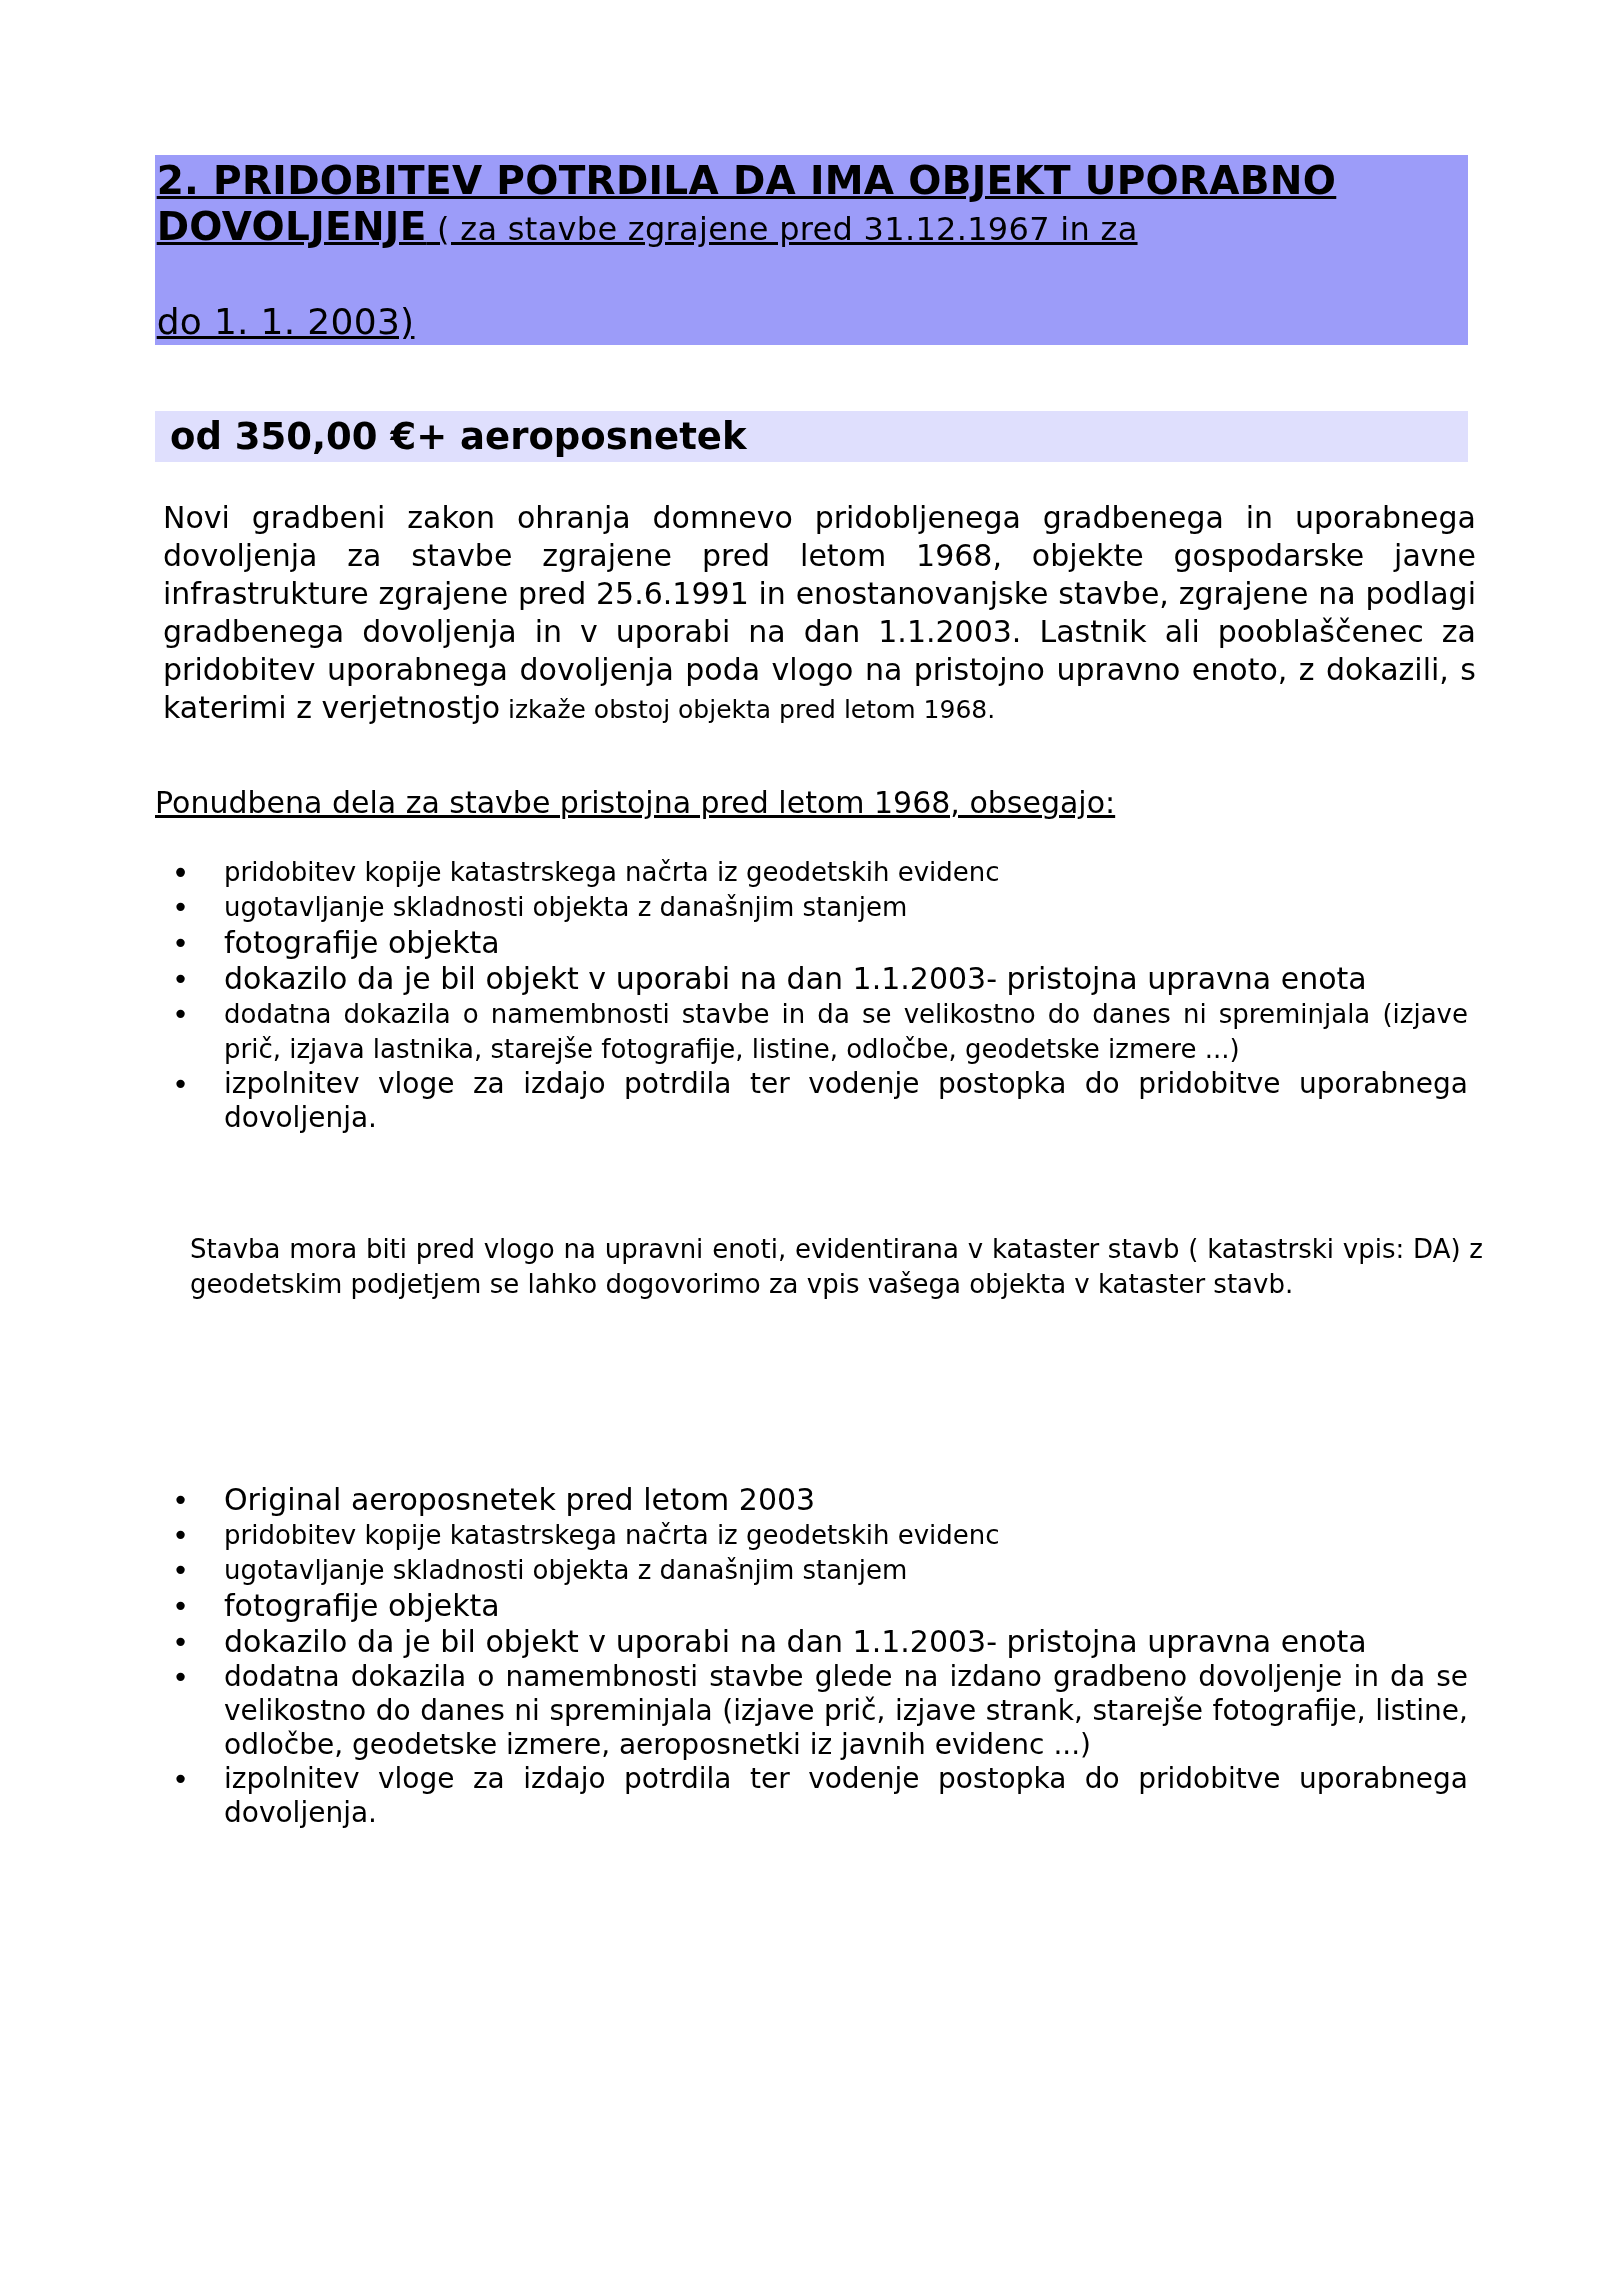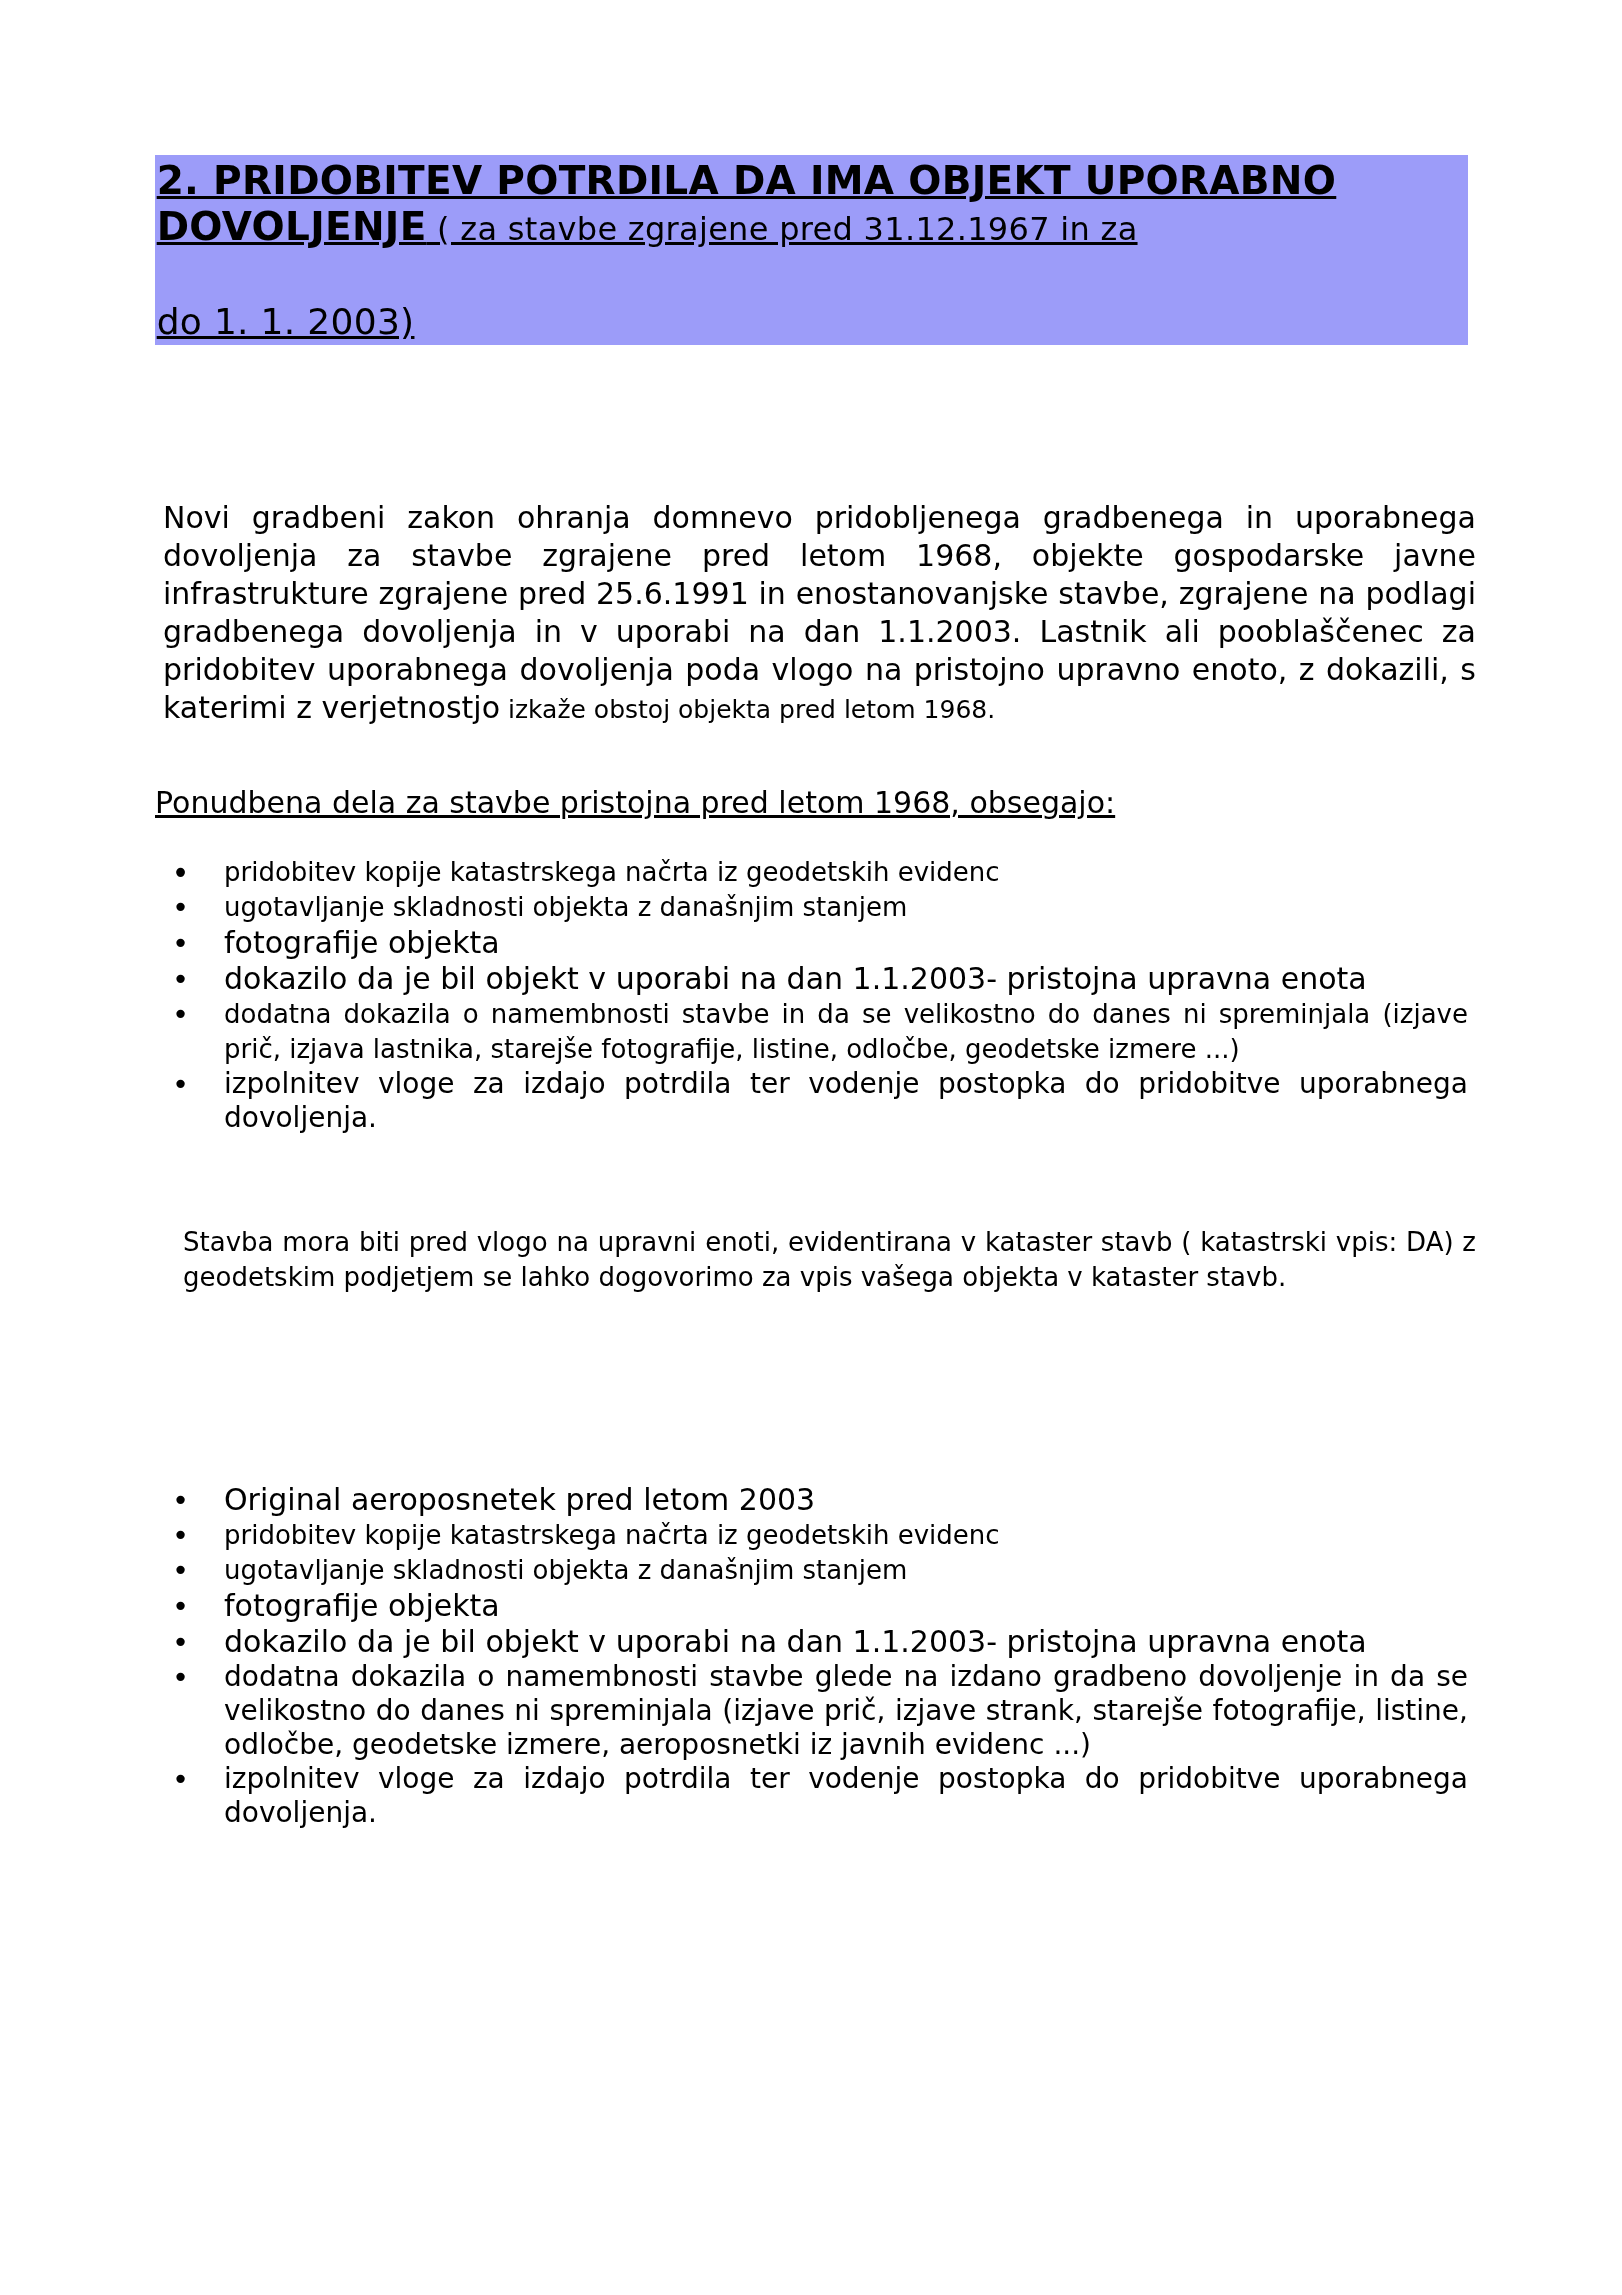--- a/index.html
+++ b/index.html
@@ -30,39 +30,42 @@
 
   ul.list { position: absolute; left: 155px; width: 1313px; margin: 0; padding: 0; list-style: none; }
   .l1 { top: 855px; }
   .l2 { top: 1482px; }
   ul.list li { position: relative; padding-left: 69px; text-align: justify; }
   ul.list li .bullet { position: absolute; left: 17px; top: 0; font-size: 29px; }
   .big { font-size: 30px; line-height: 36px; }
   .sm { font-size: 26px; line-height: 35px; }
   .md { font-size: 28px; line-height: 34px; }
 
-  .note { position: absolute; left: 175px; width: 1293px; margin: 8px;
+  .note { position: absolute; left: 175px; width: 1293px; margin: 15px;
           font-size: 26px; line-height: 35px; text-align: justify; text-align-last: left; }
   .n1 { top: 1217px; }
   .n2 { top: 1912px; }
 </style>
 </head>
 <body>
 
 <div class="page">
 
   <div class="title-box">
     <p class="title">
       <span>2. PRIDOBITEV POTRDILA DA IMA OBJEKT UPORABNO</span><br>
       <span>DOVOLJENJE</span><span class="small"> ( za stavbe zgrajene pred 31.12.1967 in za</span><br>
       <br>
       <span class="mid" style="font-weight:normal;">do 1. 1. 2003)</span>
     </p>
   </div>
 
+  <div class="price-box">
+    <p class="price">od 350,00  €+ aeroposnetek</p>
+  </div>
 
   <p class="intro"><span>Novi gradbeni zakon ohranja domnevo pridobljenega gradbenega in uporabnega dovoljenja za stavbe zgrajene pred letom 1968, objekte gospodarske javne infrastrukture zgrajene pred 25.6.1991 in enostanovanjske stavbe, zgrajene na podlagi gradbenega dovoljenja in v uporabi na dan 1.1.2003. Lastnik ali pooblaščenec za pridobitev uporabnega dovoljenja poda vlogo na pristojno upravno enoto, z dokazili, s katerimi z verjetnostjo</span><span class="smaller"> izkaže obstoj objekta pred letom 1968.</span></p>
 
   <p class="section-heading sh1">Ponudbena dela  za stavbe pristojna pred letom 1968, obsegajo:</p>
 
   <ul class="list l1">
     <li class="big"><span class="bullet">•</span></li>
     <li class="sm"><span class="bullet">•</span><span>pridobitev kopije katastrskega načrta iz geodetskih  evidenc</span></li>
     <li class="sm"><span class="bullet">•</span><span>ugotavljanje skladnosti objekta z današnjim stanjem</span></li>
     <li class="big"><span class="bullet">•</span><span>fotografije  objekta</span></li>

